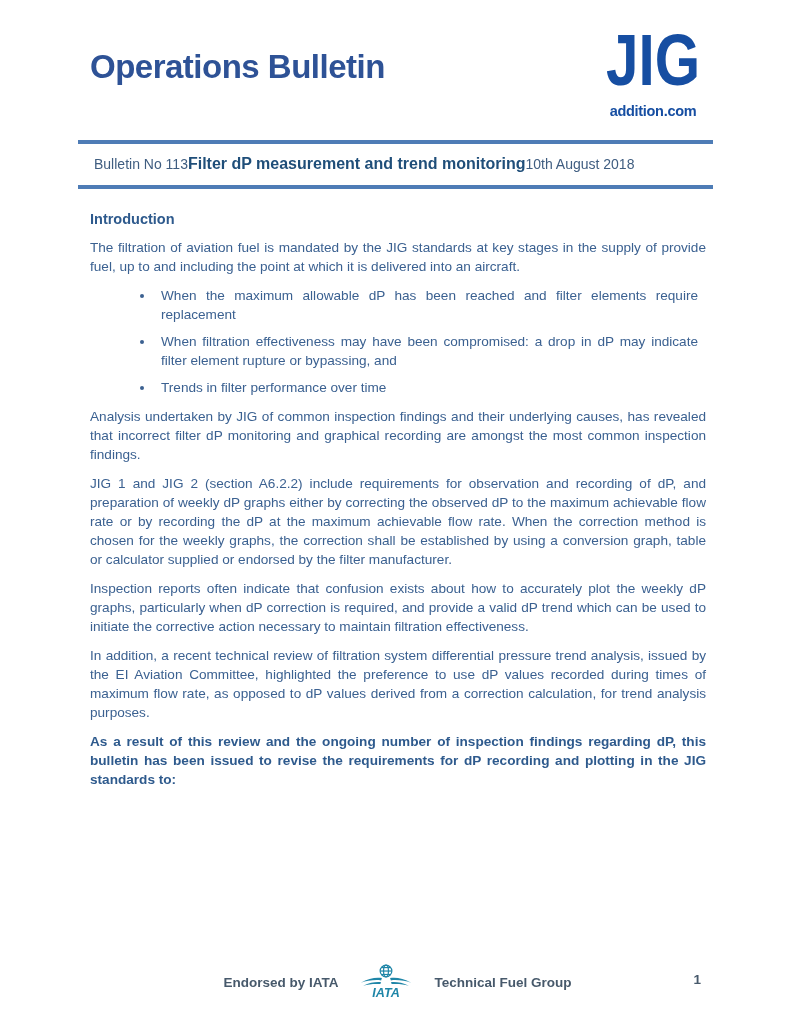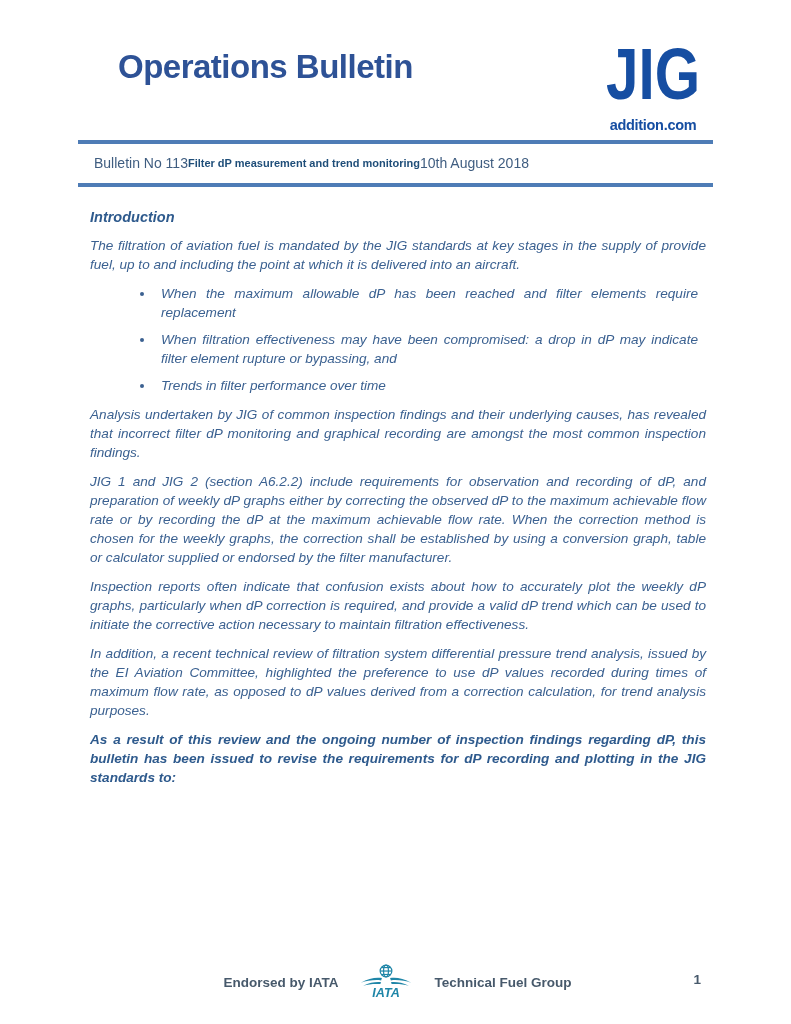--- a/index.html
+++ b/index.html
@@ -20,40 +20,39 @@
     position:relative;
     width:791px;height:1024px;
     background:#ffffff;
     overflow:hidden;
   }
   .header{position:relative;height:140px;}
   .page-title{
     position:absolute;left:90px;top:48px;
     font-size:33px;font-weight:bold;color:var(--title-blue);
     letter-spacing:-0.5px;
-    margin-left:28px;
   }
   .logo{
-    position:absolute;right:90px;top:38px;
+    position:absolute;right:90px;top:24px;
     width:96px;text-align:center;
   }
   .logo-site{
     font-size:14.5px;font-weight:bold;color:var(--logo-blue);
     margin-top:2px;letter-spacing:-0.3px;
   }
   .info-bar{
     margin:0 78px;
     border-top:4px solid var(--bar-line);
     border-bottom:4px solid var(--bar-line);
     padding:11px 16px 12px 16px;
     display:flex;align-items:center;justify-content:flex-start;
     font-size:14px;color:var(--bar-text);
   }
-  .info-bar .subject{font-weight:bold;color:var(--subject-blue);font-size:11px;}
-  .main{padding:20px 85px 0 90px;color:var(--body-blue);font-style:italic;}
+  .info-bar .subject{font-weight:bold;color:var(--subject-blue);font-size:16px;}
+  .main{padding:20px 85px 0 90px;color:var(--body-blue);}
   .section-heading{
     font-size:14.5px;font-weight:bold;color:var(--bold-blue);
     margin:2px 0 11px 0;
   }
   .main p{
     font-size:13.6px;line-height:19px;text-align:justify;
     margin:0 0 10px 0;
   }
   .main ul{
     margin:2px 0 10px 0;

